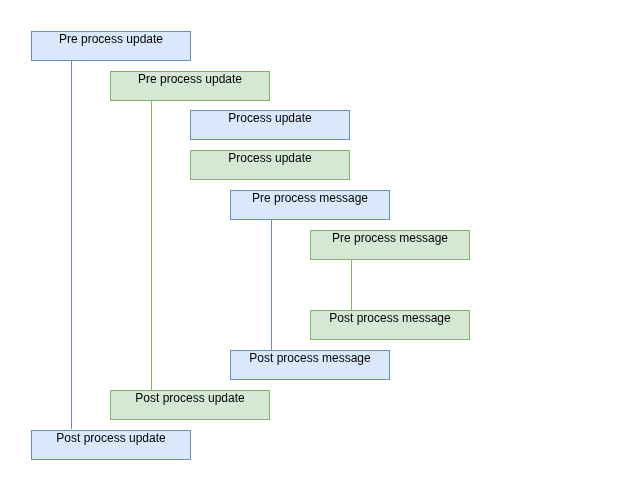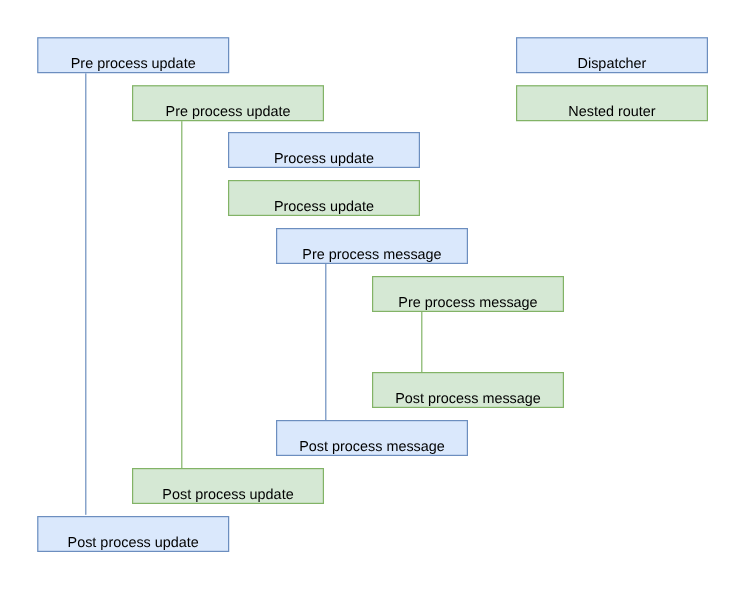--- a/index.html
+++ b/index.html
@@ -11,21 +11,21 @@
   body{
     width:621px;height:491px;
     background:var(--bg-color);
     font-family:"Liberation Sans",sans-serif;
     position:relative;overflow:hidden;
   }
   .canvas{position:absolute;left:0;top:0;width:621px;height:491px}
   .node{
     position:absolute;width:160px;height:30px;
     box-sizing:border-box;border:1px solid #000;
-    display:flex;align-items:flex-end;justify-content:center;
+    display:flex;align-items:flex-start;justify-content:center;
     font-size:12px;color:var(--text-color);
     white-space:nowrap;
   }
   .node.blue{background:var(--blue-fill);border-color:var(--blue-stroke)}
   .node.green{background:var(--green-fill);border-color:var(--green-stroke)}
   .edge{position:absolute;width:1px}
   .edge.blue{background:var(--blue-stroke)}
   .edge.green{background:var(--green-stroke)}
 </style>
 </head>
@@ -34,28 +34,22 @@
 <div class="canvas">
 
   <div class="edge blue" style="left:71px;  top:61px;  height:368px"></div>
   <div class="edge green" style="left:151px; top:100px; height:290px"></div>
   <div class="edge blue" style="left:271px; top:220px; height:130px"></div>
   <div class="edge green" style="left:351px; top:260px; height:50px"></div>
 
   <div class="node blue" style="left:31px;  top:31px">
       <span>Pre process update</span>
     </div>
-  <div class="node blue" style="left:430px; top:31px">
-      <span>Dispatcher</span>
-    </div>
   <div class="node green" style="left:110px; top:71px">
       <span>Pre process update</span>
-    </div>
-  <div class="node green" style="left:430px; top:71px">
-      <span>Nested router</span>
     </div>
   <div class="node blue" style="left:190px; top:110px">
       <span>Process update</span>
     </div>
   <div class="node green" style="left:190px; top:150px">
       <span>Process update</span>
     </div>
   <div class="node blue" style="left:230px; top:190px">
       <span>Pre process message</span>
     </div>

